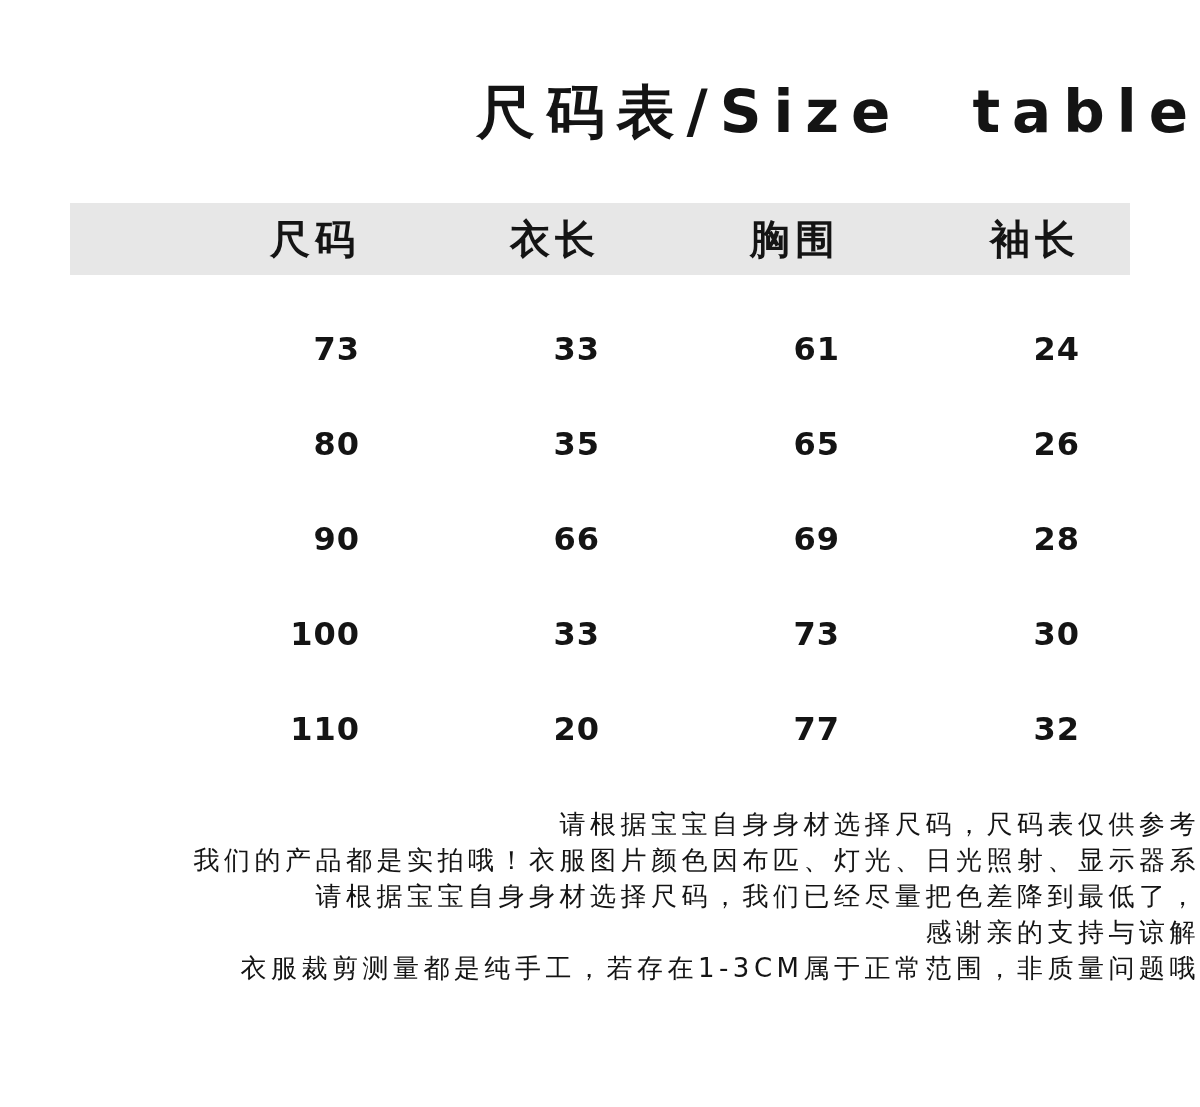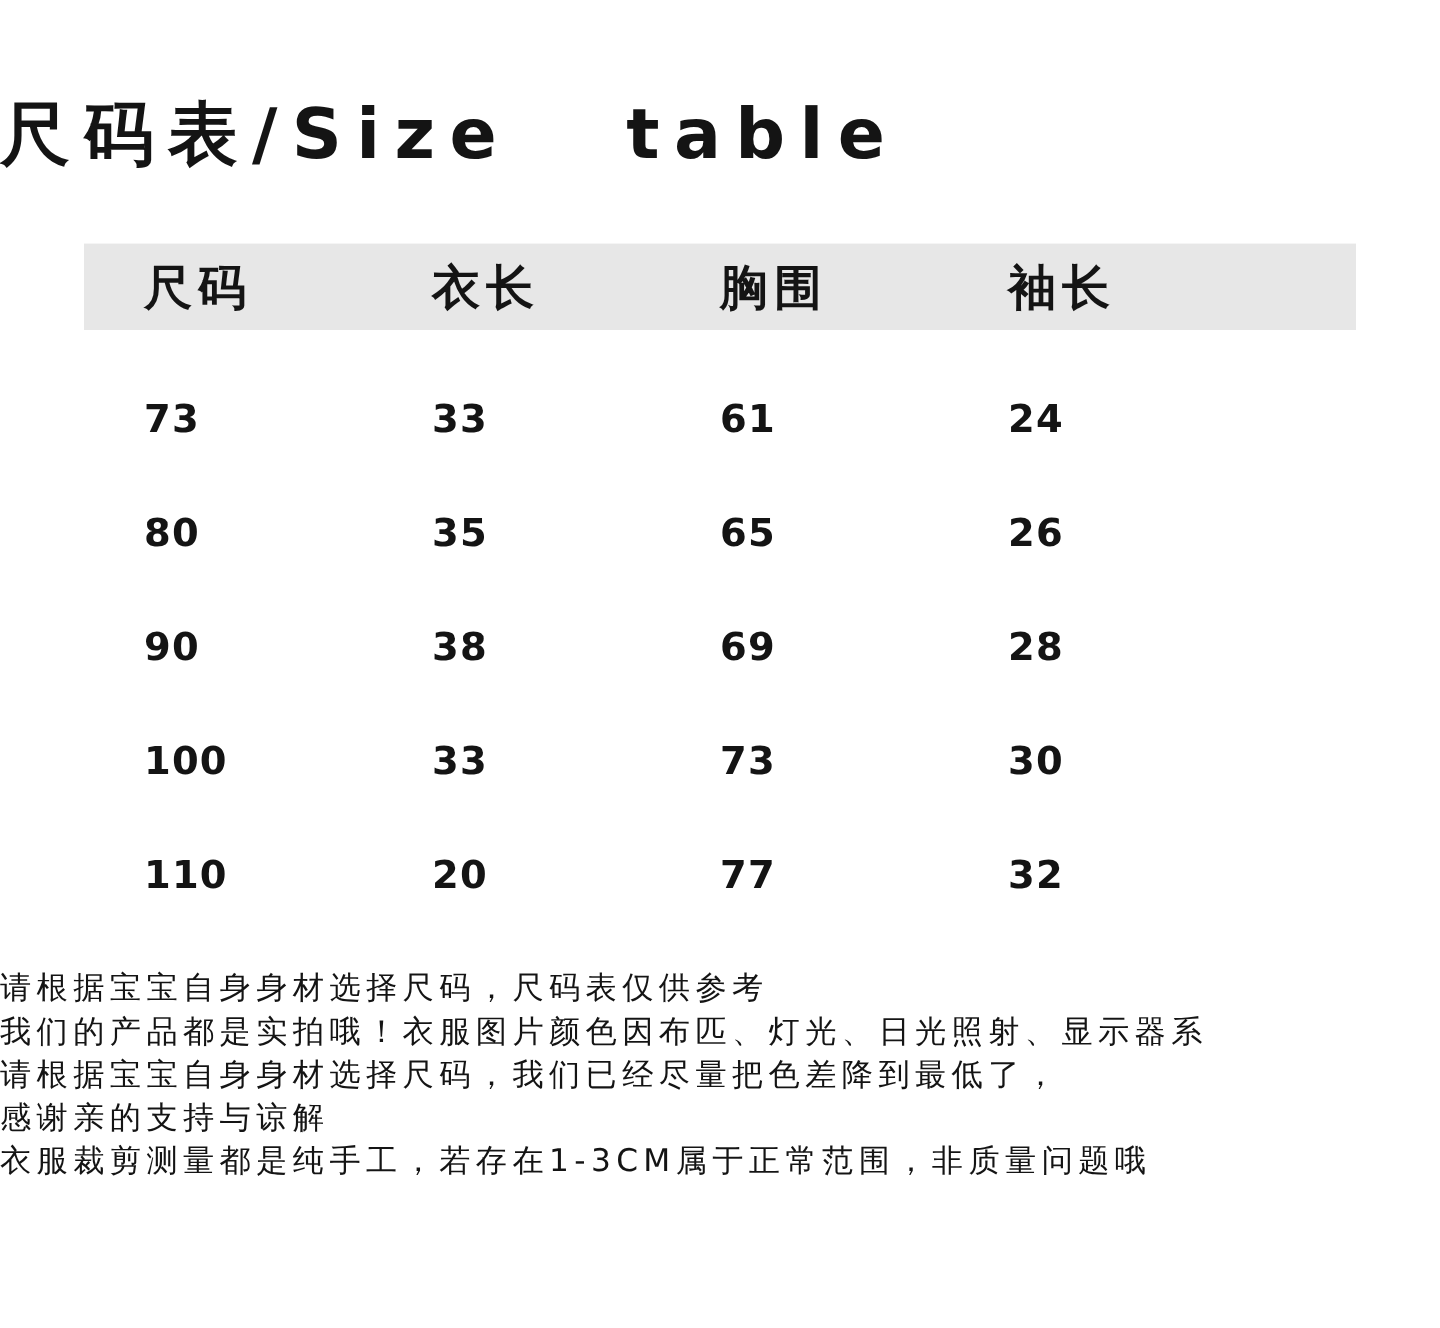--- a/index.html
+++ b/index.html
@@ -11,39 +11,39 @@
     overflow: hidden;
     font-family: "DejaVu Sans", "Liberation Sans", sans-serif;
     color: #141414;
   }
   .title {
     position: absolute;
     top: 74px;
     left: 0;
     width: 100%;
     display: flex;
-    justify-content: flex-start;
+    justify-content: flex-end;
     align-items: baseline;
-    gap: 96px;
+    gap: 70px;
     font-size: 58px;
     font-weight: 700;
     letter-spacing: 12px;
     white-space: nowrap;
   }
   .size-table {
     position: absolute;
     top: 203px;
     left: 70px;
     width: 1060px;
   }
   .grid-row {
     display: grid;
     grid-template-columns: repeat(4, 1fr);
     padding: 0 50px;
-    text-align: left;
+    text-align: right;
   }
   .header-band {
     background: #e7e7e7;
     height: 72px;
     align-items: center;
     font-size: 40px;
     font-weight: 700;
     letter-spacing: 5px;
   }
   .data-rows { margin-top: 26px; }
@@ -52,21 +52,21 @@
     align-items: center;
     font-size: 32px;
     font-weight: 700;
     letter-spacing: 1px;
   }
   .notes {
     position: absolute;
     top: 806px;
     left: 0;
     width: 100%;
-    text-align: left;
+    text-align: right;
     font-size: 26px;
     line-height: 36px;
     letter-spacing: 4.5px;
     white-space: nowrap;
   }
   .notes p { margin: 0; }
 </style>
 </head>
 <body>
 
@@ -97,21 +97,21 @@
 
       <div class="grid-row data-row">
         <span>80</span>
         <span>35</span>
         <span>65</span>
         <span>26</span>
       </div>
 
       <div class="grid-row data-row">
         <span>90</span>
-        <span>38</span>
+        <span>66</span>
         <span>69</span>
         <span>28</span>
       </div>
 
       <div class="grid-row data-row">
         <span>100</span>
         <span>33</span>
         <span>73</span>
         <span>30</span>
       </div>

